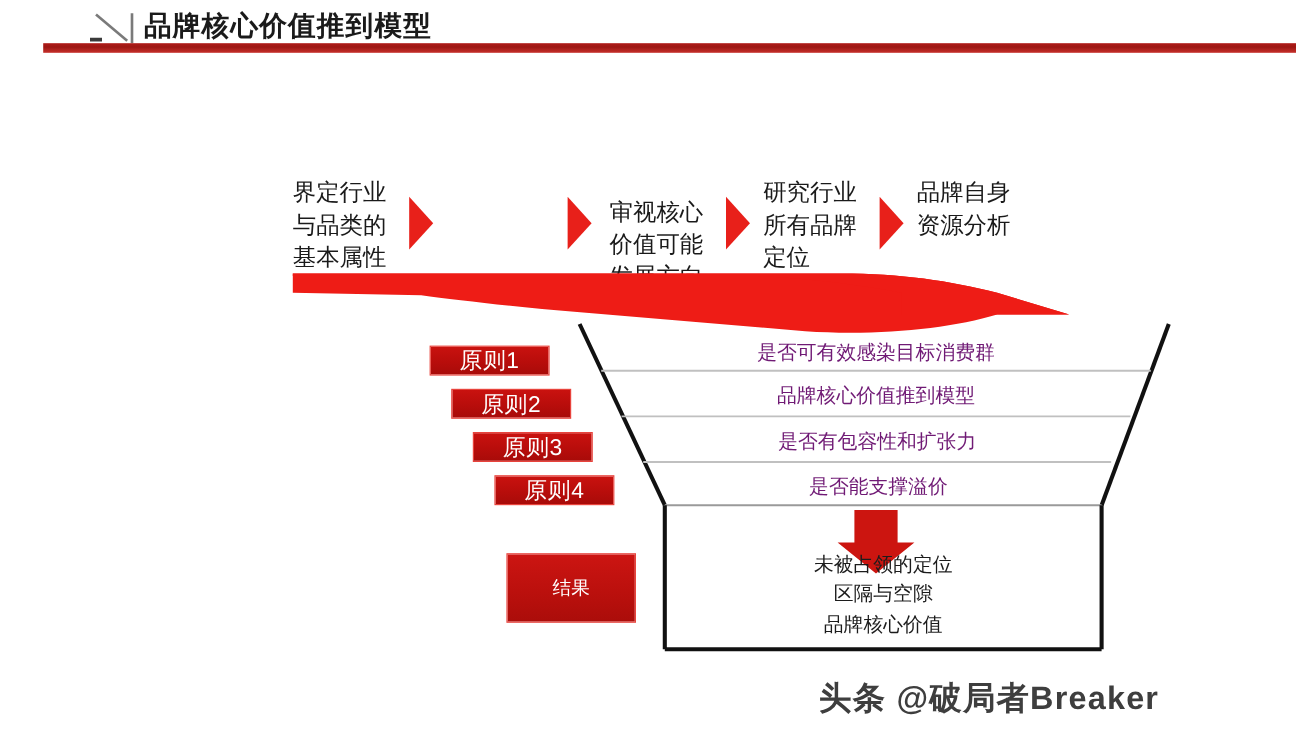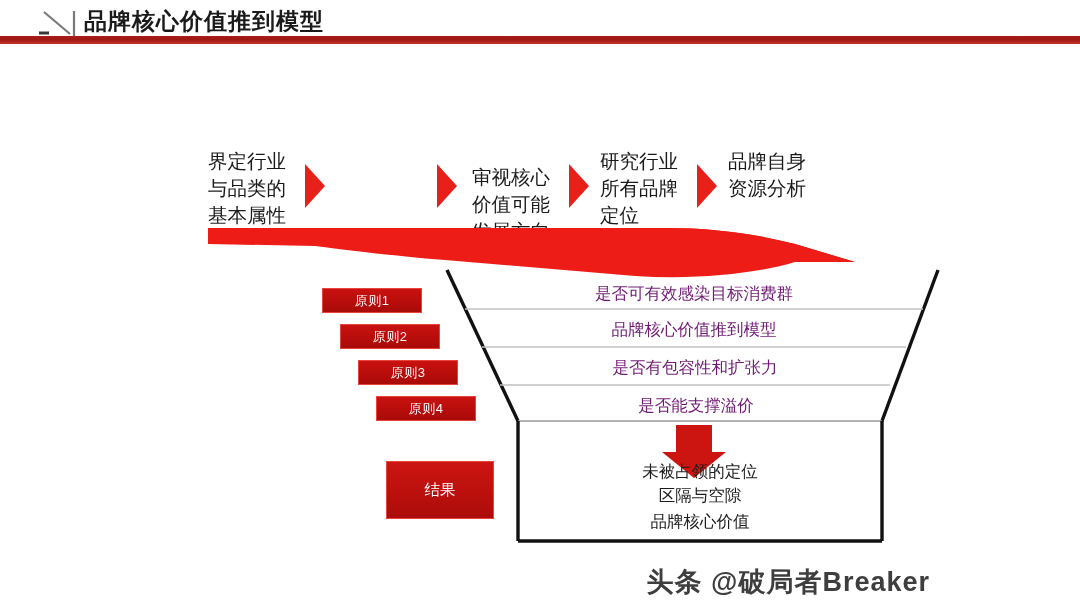--- a/index.html
+++ b/index.html
@@ -7,20 +7,21 @@
   html, body {
     width:1080px; height:608px;
     background:#ffffff;
     font-family:"Liberation Sans","DejaVu Sans",sans-serif;
     overflow:hidden;
   }
   #slide {
     position:relative;
     width:948px; height:608px;
     background:#ffffff;
+    margin-left:36px;
   }
 
   
   #header-logo {
     position:absolute; left:36px; top:6px;
     width:52px; height:34px;
   }
   #header-title {
     position:absolute; left:84px; top:6px;
     font-size:23px; font-weight:bold;
@@ -53,21 +54,21 @@
   
   #ribbon { position:absolute; left:195px; top:218px; }
 
   
   .principle {
     position:absolute;
     height:25px;
     background:linear-gradient(to bottom,#c9120f 0%,#b80d0b 55%,#a80b09 100%);
     border:1.5px solid #e8433c;
     color:#ffffff;
-    font-size:13px;
+    font-size:19px;
     display:flex; align-items:center; justify-content:center;
     letter-spacing:0.5px;
   }
   #result-box {
     position:absolute;
     left:386px; top:461px; width:108px; height:58px;
     background:linear-gradient(to bottom,#cc1512 0%,#bb100d 55%,#ab0d0a 100%);
     border:1.5px solid #e8433c;
     color:#ffffff; font-size:15.5px;
     display:flex; align-items:center; justify-content:center;

